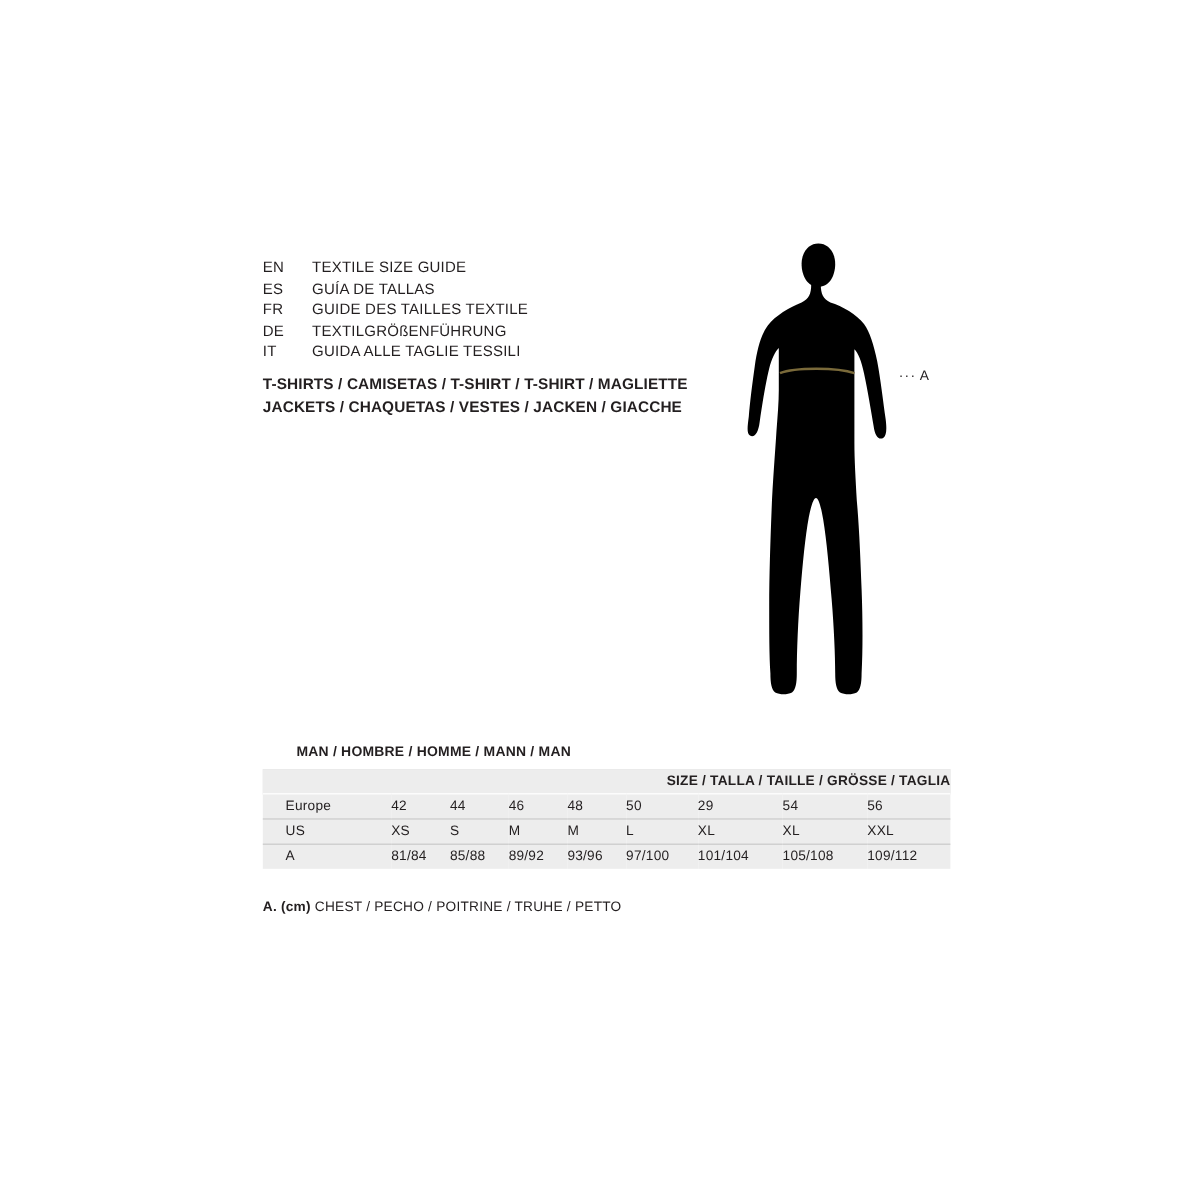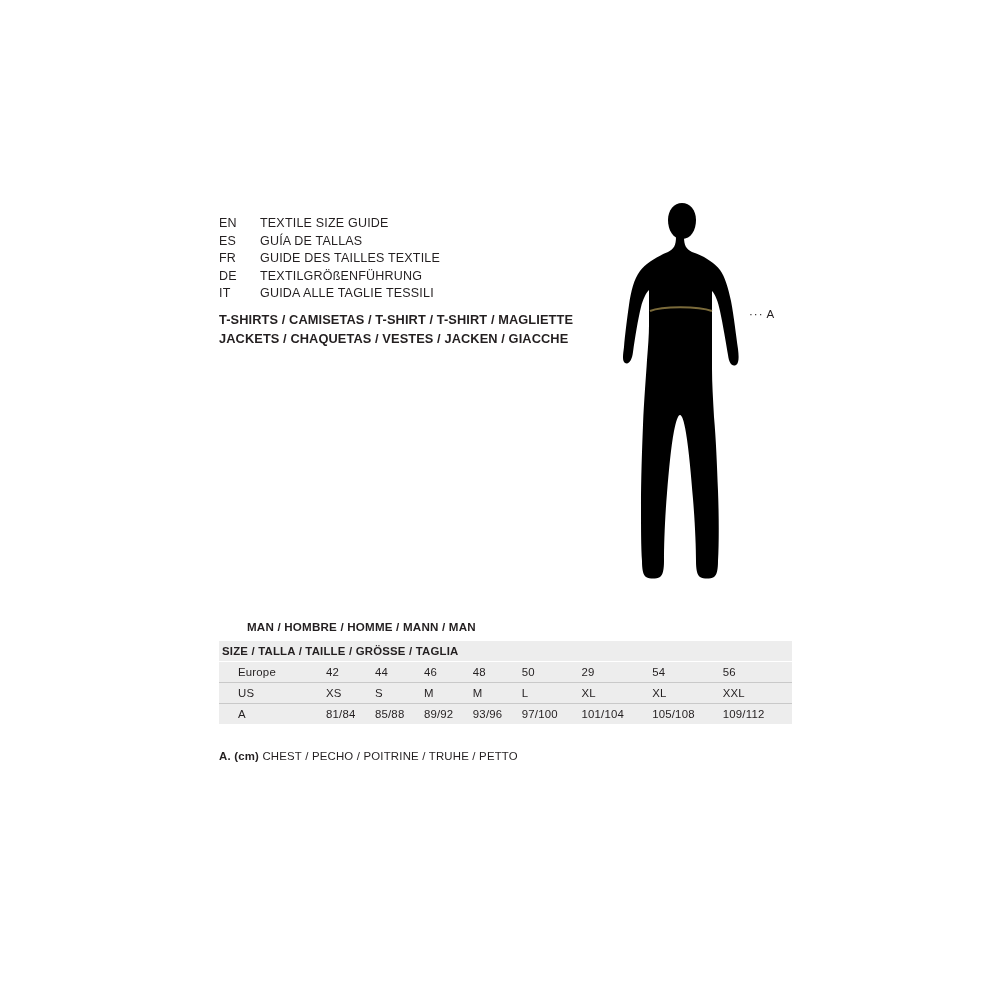--- a/index.html
+++ b/index.html
@@ -90,21 +90,21 @@
     border-collapse: collapse;
     font-size: 11.4px;
     letter-spacing: 0.2px;
   }
   #size-table tr.header-row {
     background: #d9d9d9;
   }
   #size-table tr.header-row td {
     font-weight: bold;
     padding: 3px 0 3px 3px;
-    text-align: left;
+    text-align: right;
     border-bottom: 1px solid #ffffff;
   }
   #size-table td {
     padding: 3px 0;
     border-bottom: 1px solid #c9c9c9;
     background: #ededed;
     text-align: left;
     color: #231f20;
     height: 14px;
   }

